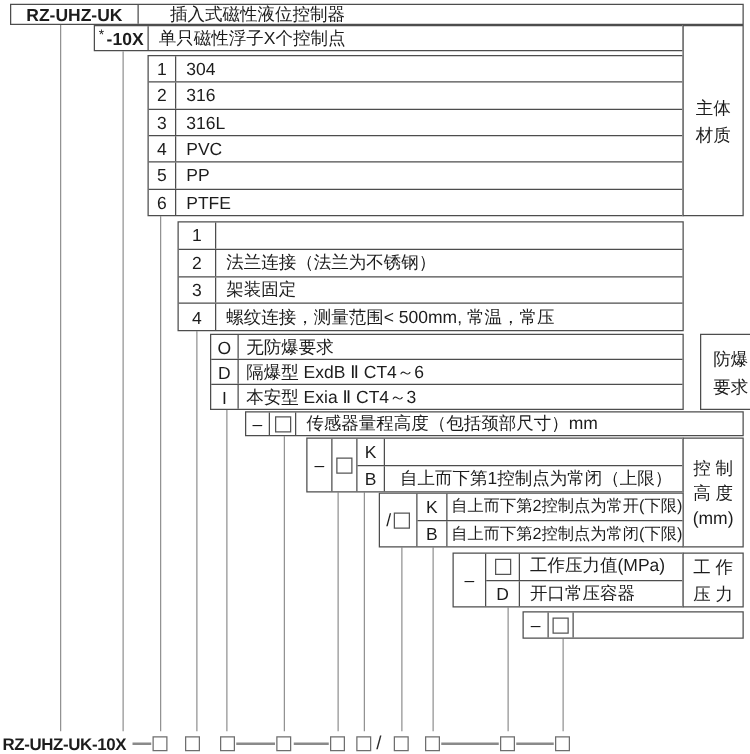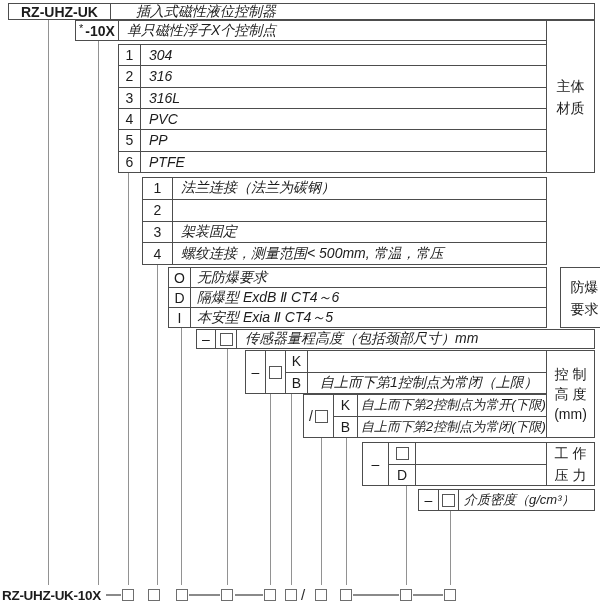--- a/index.html
+++ b/index.html
@@ -9,21 +9,21 @@
     color:#1c1c1c;font-size:14px;
   }
   .blk{position:absolute;box-sizing:border-box;border:1px solid #4d4d4d;background:#fff;display:flex;flex-direction:column;}
   .hwrap{flex:1;display:flex;align-items:stretch;min-height:0;}
   .rows{flex:1;display:flex;flex-direction:column;min-width:0;}
   .row{flex:1;display:flex;align-items:stretch;border-bottom:1px solid #4d4d4d;min-height:0;}
   .row:last-child{border-bottom:none;}
   .cell{display:flex;align-items:center;box-sizing:border-box;white-space:nowrap;overflow:visible;}
   .cc{justify-content:center;}
   .rb{border-right:1px solid #4d4d4d;}
-  .desc{flex:1;padding-left:8px;font-style:italic;}
+  .desc{flex:1;padding-left:8px;}
   .bold{font-weight:bold;}
   .lbl{position:absolute;box-sizing:border-box;border:1px solid #4d4d4d;background:#fff;display:flex;flex-direction:column;align-items:center;justify-content:center;text-align:center;line-height:22px;}
   .lbl3{line-height:20px;text-align:center;}
   .sq{box-sizing:border-box;width:13px;height:13px;border:1.5px solid #555;background:#fff;flex:none;}
   .sqb{position:absolute;box-sizing:border-box;width:12px;height:12px;border:1.5px solid #6e6e6e;background:#fff;}
   .vl{position:absolute;width:1px;background:#929292;}
   .hl{position:absolute;height:2px;background:#8a8a8a;}
   .ast{font-size:11px;align-self:flex-start;line-height:12px;margin:1px 2px 0 3px;}
   .codecell{width:43px;display:flex;align-items:center;}
   .slash{position:absolute;font-size:15px;color:#2a2a2a;}
@@ -92,24 +92,24 @@
       </div>
   </div>
   <div class="lbl" style="left:546px;top:20px;width:49px;height:153px">
     <div>主体</div>
     <div>材质</div>
   </div>
 
   <div class="blk" style="left:142px;top:177px;width:405px;height:88px">
     <div class="row">
         <div class="cell rb cc" style="width:30px">1</div>
-        <div class="cell desc">法兰连接（法兰为碳钢）</div>
       </div>
     <div class="row">
         <div class="cell rb cc" style="width:30px">2</div>
+        <div class="cell desc">法兰连接（法兰为不锈钢）</div>
       </div>
     <div class="row">
         <div class="cell rb cc" style="width:30px">3</div>
         <div class="cell desc">架装固定</div>
       </div>
     <div class="row">
         <div class="cell rb cc" style="width:30px">4</div>
         <div class="cell desc">螺纹连接，测量范围&lt; 500mm, 常温，常压</div>
       </div>
   </div>
@@ -118,21 +118,21 @@
     <div class="row">
         <div class="cell rb cc" style="width:22px">O</div>
         <div class="cell desc" style="padding-left:6px">无防爆要求</div>
       </div>
     <div class="row">
         <div class="cell rb cc" style="width:22px">D</div>
         <div class="cell desc" style="padding-left:6px">隔爆型 ExdB Ⅱ CT4～6</div>
       </div>
     <div class="row">
         <div class="cell rb cc" style="width:22px">I</div>
-        <div class="cell desc" style="padding-left:6px">本安型 Exia Ⅱ CT4～5</div>
+        <div class="cell desc" style="padding-left:6px">本安型 Exia Ⅱ CT4～3</div>
       </div>
   </div>
   <div class="lbl" style="left:560px;top:267px;width:49px;height:61px">
     <div>防爆</div>
     <div>要求</div>
   </div>
 
   <div class="blk" style="left:196px;top:329px;width:399px;height:20px">
     <div class="row">
       <div class="cell rb cc" style="width:19px">–</div>
@@ -186,39 +186,40 @@
   </div>
 
   <div class="blk" style="left:362px;top:442px;width:185px;height:44px">
     <div class="hwrap">
       <div class="cell rb cc" style="width:26px">–</div>
       <div class="rows">
         <div class="row">
             <div class="cell rb cc" style="width:27px">
               <span class="sq"></span>
             </div>
+            <div class="cell desc">工作压力值(MPa)</div>
           </div>
         <div class="row">
             <div class="cell rb cc" style="width:27px">D</div>
+            <div class="cell desc">开口常压容器</div>
           </div>
       </div>
     </div>
   </div>
   <div class="lbl" style="left:546px;top:442px;width:49px;height:44px">
     <div>工 作</div>
     <div>压 力</div>
   </div>
 
   <div class="blk" style="left:418px;top:489px;width:177px;height:22px">
     <div class="row">
       <div class="cell rb cc" style="width:20px">–</div>
       <div class="cell rb cc" style="width:20px">
           <span class="sq"></span>
         </div>
-      <div class="cell desc s13" style="padding-left:5px">介质密度（g/cm³）</div>
     </div>
   </div>
 
   <div class="model-bottom" style="left:2px;top:588px">RZ-UHZ-UK-10X</div>
   <div class="hl" style="left:106px;top:594px;width:15px"></div>
   <div class="sqb" style="left:122px;top:589px"></div>
   <div class="sqb" style="left:148px;top:589px"></div>
   <div class="sqb" style="left:176px;top:589px"></div>
   <div class="hl" style="left:189px;top:594px;width:31px"></div>
   <div class="sqb" style="left:221px;top:589px"></div>

